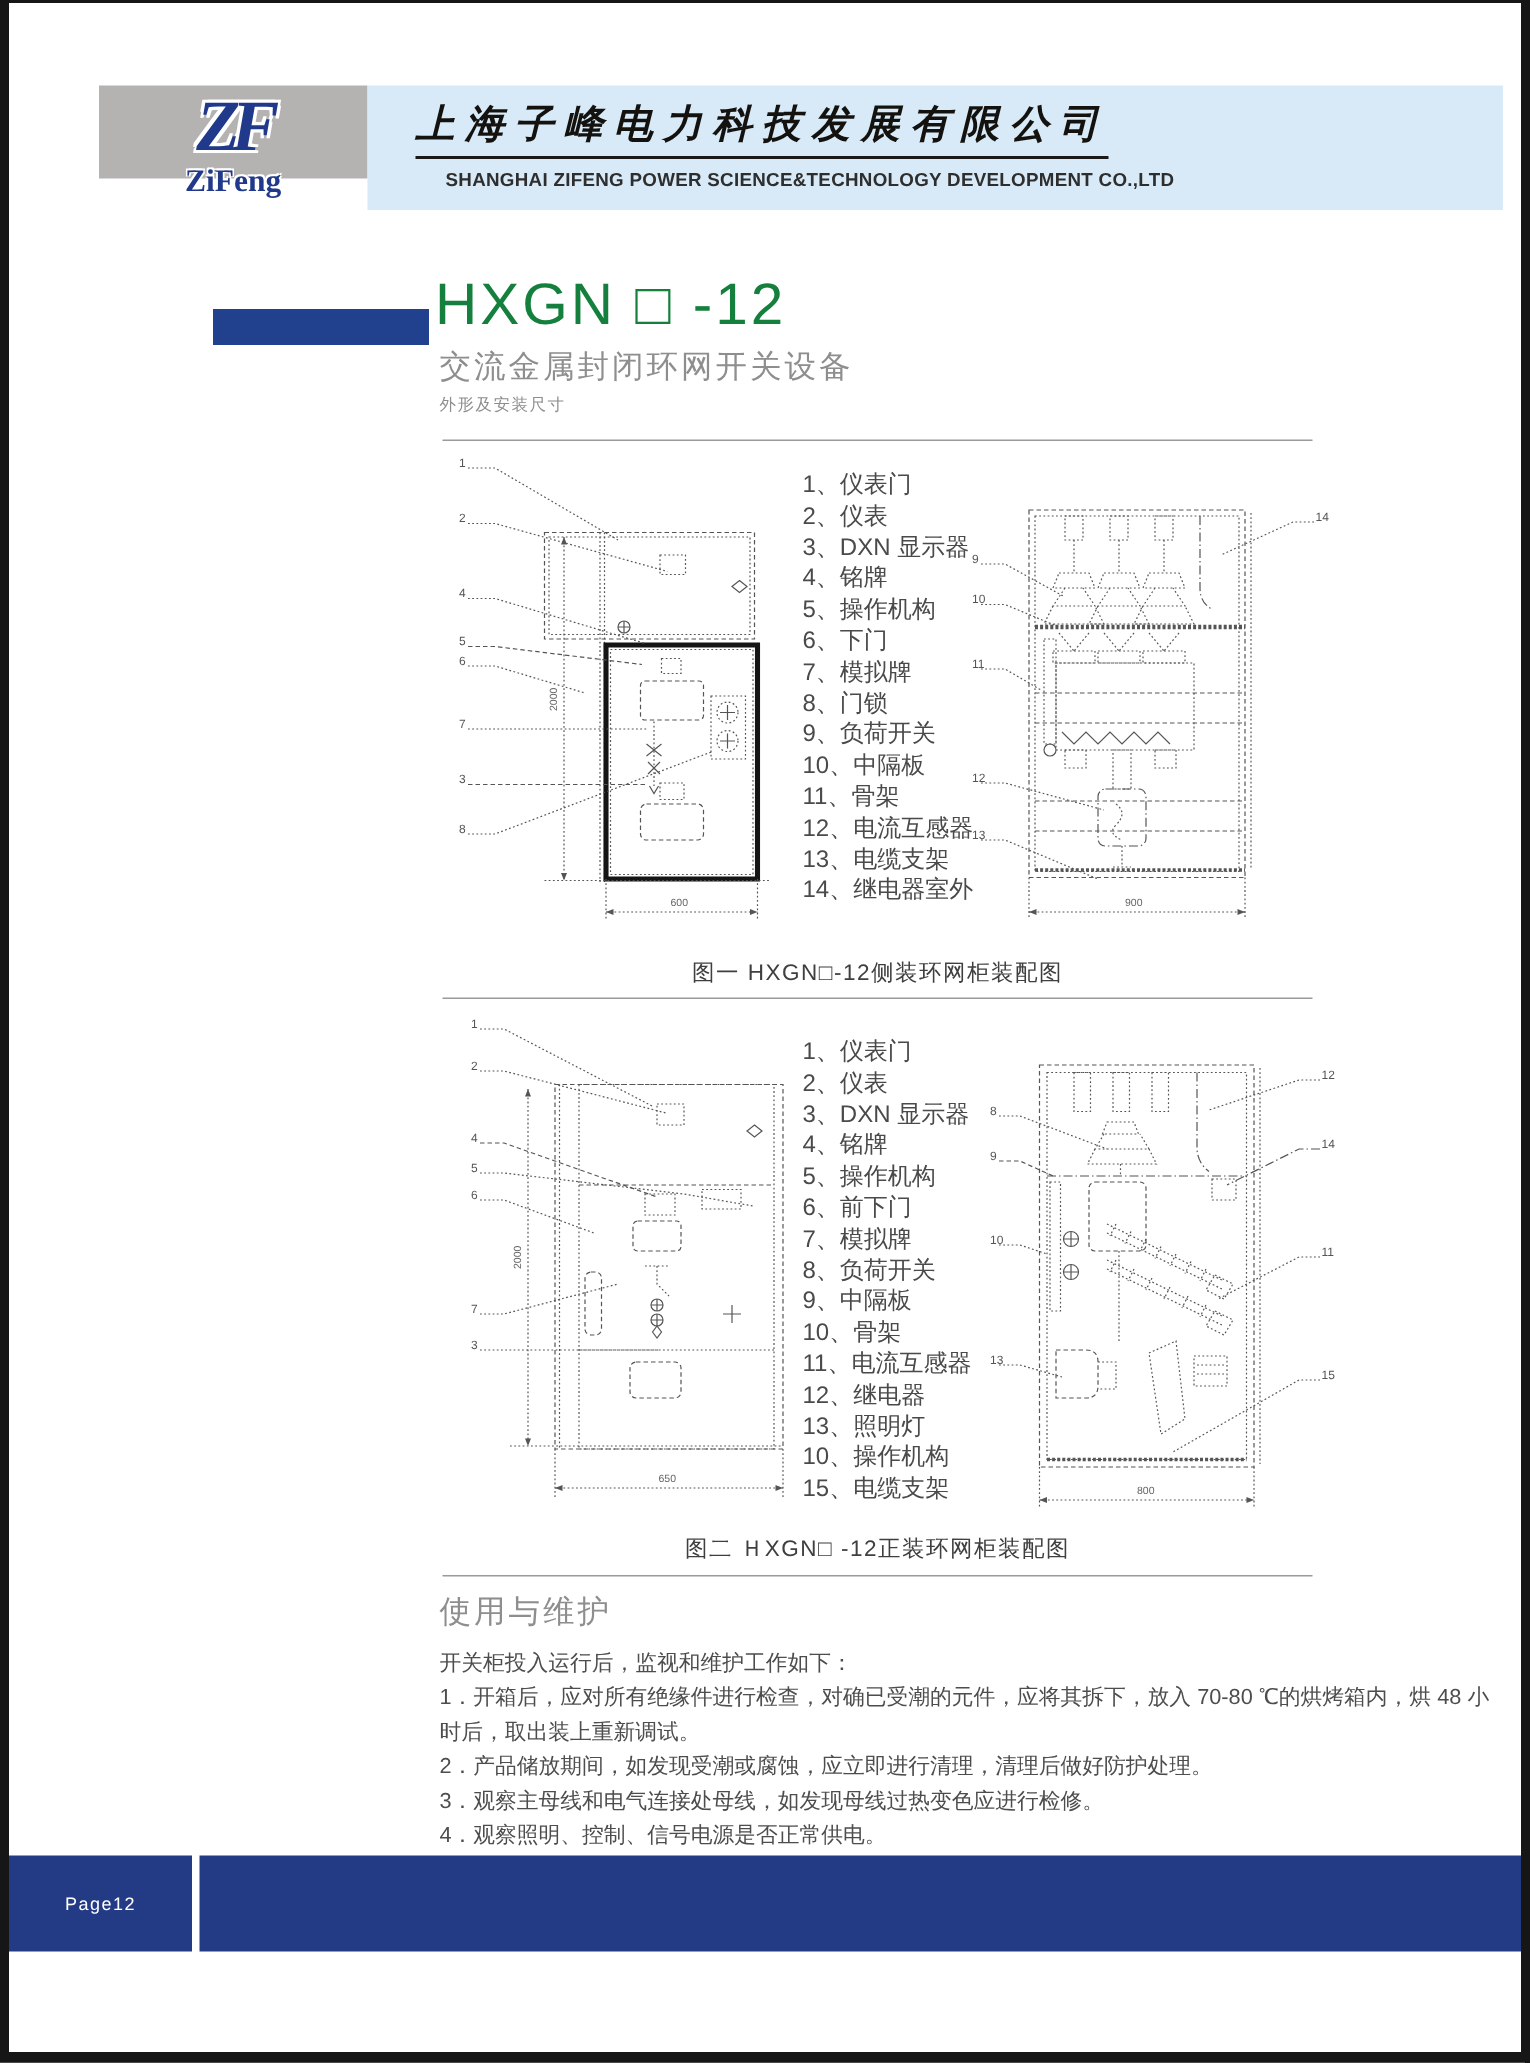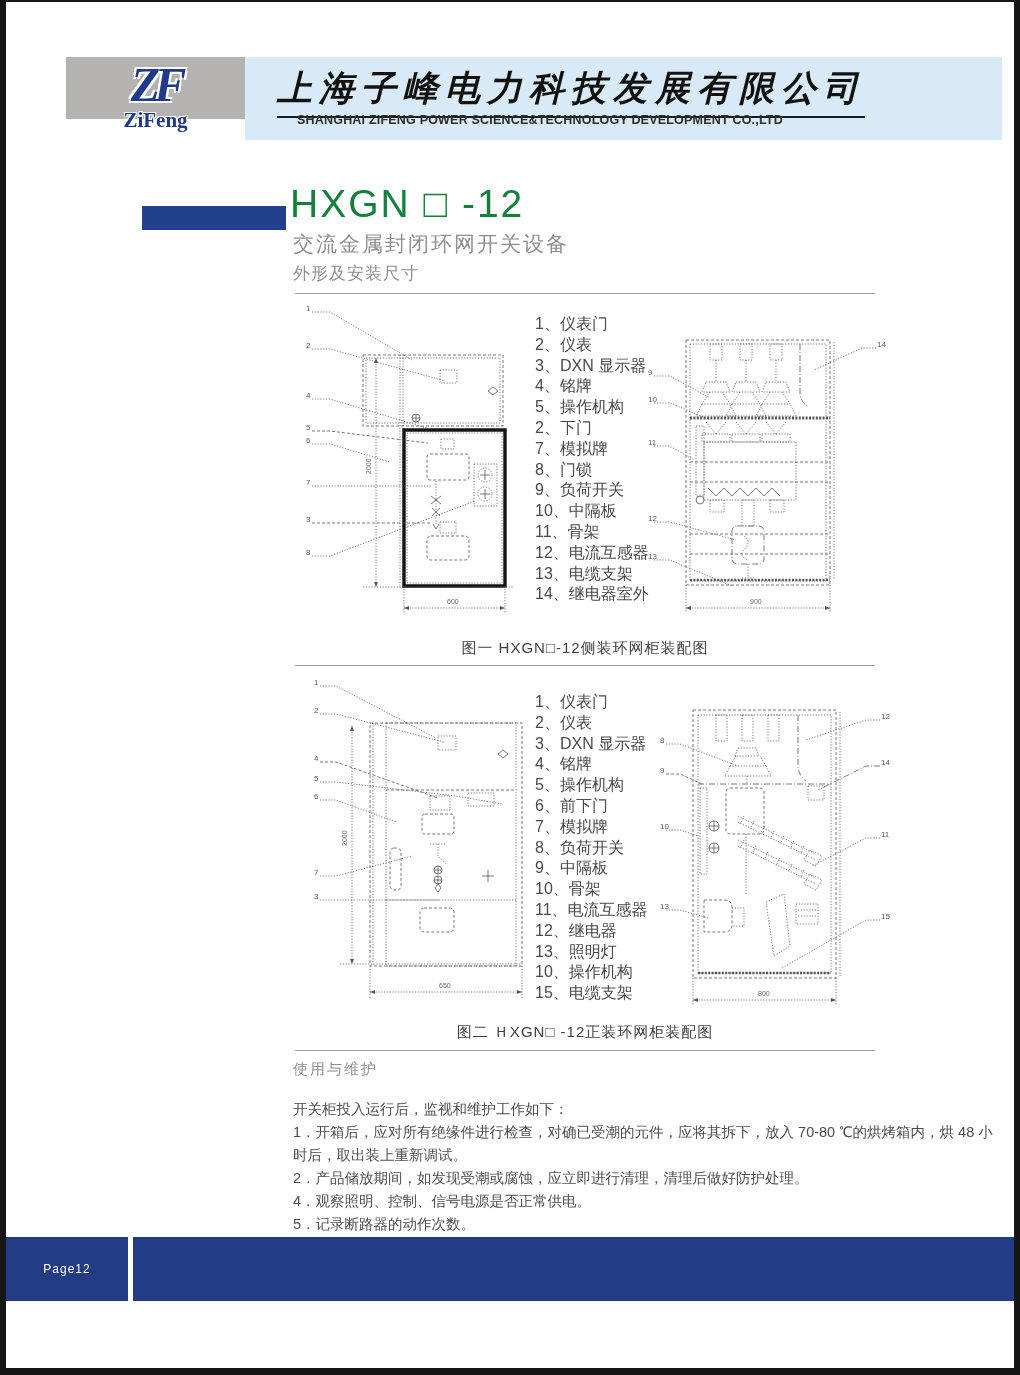--- a/index.html
+++ b/index.html
@@ -8,47 +8,47 @@
 
   
   .logo-box{position:absolute;left:60px;top:55px;width:179px;height:62px;background:#b5b2b2;text-align:center;}
   .logo-zf{margin-top:4px;font-family:"Liberation Serif",serif;font-weight:900;font-style:italic;
     font-size:48px;line-height:48px;color:#20398a;letter-spacing:-6px;
     text-shadow:-2px -2px 0 #fff,2px -2px 0 #fff,-2px 2px 0 #fff,2px 2px 0 #fff;}
   .logo-name{font-family:"Liberation Serif",serif;font-weight:bold;font-size:21px;line-height:22px;color:#20398a;
     text-shadow:-1px -1px 0 #fff,1px -1px 0 #fff,-1px 1px 0 #fff,1px 1px 0 #fff;}
   .banner{position:absolute;left:239px;top:55px;width:757px;height:83px;background:#d8eaf7;}
   .company-cn{position:absolute;left:32px;top:8px;font-family:"DejaVu Serif",serif;font-weight:bold;font-style:italic;
-    font-size:35px;color:#14120f;letter-spacing:7px;white-space:nowrap;
+    font-size:26px;color:#14120f;letter-spacing:7px;white-space:nowrap;
     border-bottom:2px solid #1a1a1a;padding-bottom:4px;}
   .company-en{position:absolute;left:32px;top:56px;font-size:12.5px;font-weight:bold;color:#2e2e2e;letter-spacing:.2px;white-space:nowrap;margin-left:20px;}
 
   
   .title-bar{position:absolute;left:136px;top:204px;width:144px;height:24px;background:#21418e;}
   .model{position:absolute;left:284px;top:180px;font-size:39px;color:#15803d;letter-spacing:2px;white-space:nowrap;}
   .subtitle{position:absolute;left:287px;top:228px;font-size:21px;color:#8e8e8e;letter-spacing:2px;}
-  .section-h{position:absolute;left:287px;top:260px;font-size:17px;color:#8e8e8e;letter-spacing:1px;}
+  .section-h{position:absolute;left:287px;top:260px;font-size:11px;color:#8e8e8e;letter-spacing:1px;}
   .rule{position:absolute;left:289px;width:580px;height:0;border-top:1px solid #9a9a9a;}
 
   
   .parts{position:absolute;left:529px;width:160px;margin:0;padding:0;list-style:none;}
   .parts li{font-size:16px;color:#4a4a4a;line-height:20.8px;white-space:nowrap;}
   .caption{position:absolute;left:289px;width:580px;text-align:center;font-size:15px;color:#3f3f3f;letter-spacing:1px;}
   svg.dwg{position:absolute;}
   svg.dwg *{vector-effect:non-scaling-stroke;}
   .ln{stroke:#555;fill:none;stroke-width:.8;}
   .d1{stroke-dasharray:3 2;}
   .d2{stroke-dasharray:1.2 1.6;}
   .d3{stroke-dasharray:6 2 1 2;}
   .thk{stroke:#151515;stroke-width:3.4;fill:none;}
   .lt{font-family:"Liberation Sans",sans-serif;font-size:8px;fill:#555;}
   .dt{font-family:"Liberation Sans",sans-serif;font-size:7px;fill:#666;}
 
   
-  .usage-h{position:absolute;left:287px;top:1058px;font-size:15px;color:#8e8e8e;letter-spacing:2px;}
+  .usage-h{position:absolute;left:287px;top:1058px;font-size:21px;color:#8e8e8e;letter-spacing:2px;}
   .usage-body{position:absolute;left:287px;top:1096px;width:700px;font-size:14.5px;color:#4d4d4d;line-height:23px;}
   .usage-body div{margin:0;}
 
   
   .footer-left{position:absolute;left:0px;top:1235px;width:122px;height:64px;background:#233b84;
     color:#fff;font-size:12px;display:flex;align-items:center;justify-content:center;letter-spacing:1px;}
   .footer-right{position:absolute;left:127px;top:1235px;width:881px;height:64px;background:#233b84;}
 </style>
 </head>
 <body>
@@ -184,21 +184,21 @@
     <path d="M42 278 l5 -2 0 4 z M186 278 l-5 -2 0 4 z" fill="#555" stroke="none"></path>
     <text x="106" y="274" class="dt">900</text>
   </svg>
 
   <ul class="parts" style="top:312px">
     <li>1、仪表门</li>
     <li>2、仪表</li>
     <li>3、DXN 显示器</li>
     <li>4、铭牌</li>
     <li>5、操作机构</li>
-    <li>2、下门</li>
+    <li>6、下门</li>
     <li>7、模拟牌</li>
     <li>8、门锁</li>
     <li>9、负荷开关</li>
     <li>10、中隔板</li>
     <li>11、骨架</li>
     <li>12、电流互感器</li>
     <li>13、电缆支架</li>
     <li>14、继电器室外</li>
   </ul>
 
@@ -342,20 +342,21 @@
   </ul>
 
   <div class="caption" style="top:1021px">图二  ＨXGN□ -12正装环网柜装配图</div>
   <div class="rule" style="top:1048px"></div>
 
   <div class="usage-h">使用与维护</div>
   <div class="usage-body">
     <div>开关柜投入运行后，监视和维护工作如下：</div>
     <div>1．开箱后，应对所有绝缘件进行检查，对确已受潮的元件，应将其拆下，放入 70-80 ℃的烘烤箱内，烘 48 小时后，取出装上重新调试。</div>
     <div>2．产品储放期间，如发现受潮或腐蚀，应立即进行清理，清理后做好防护处理。</div>
+    <div>3．观察主母线和电气连接处母线，如发现母线过热变色应进行检修。</div>
     <div>4．观察照明、控制、信号电源是否正常供电。</div>
     <div>5．记录断路器的动作次数。</div>
   </div>
 
   <div class="footer-left">Page12</div>
   <div class="footer-right"></div>
 
 </div>
 </div>
 

